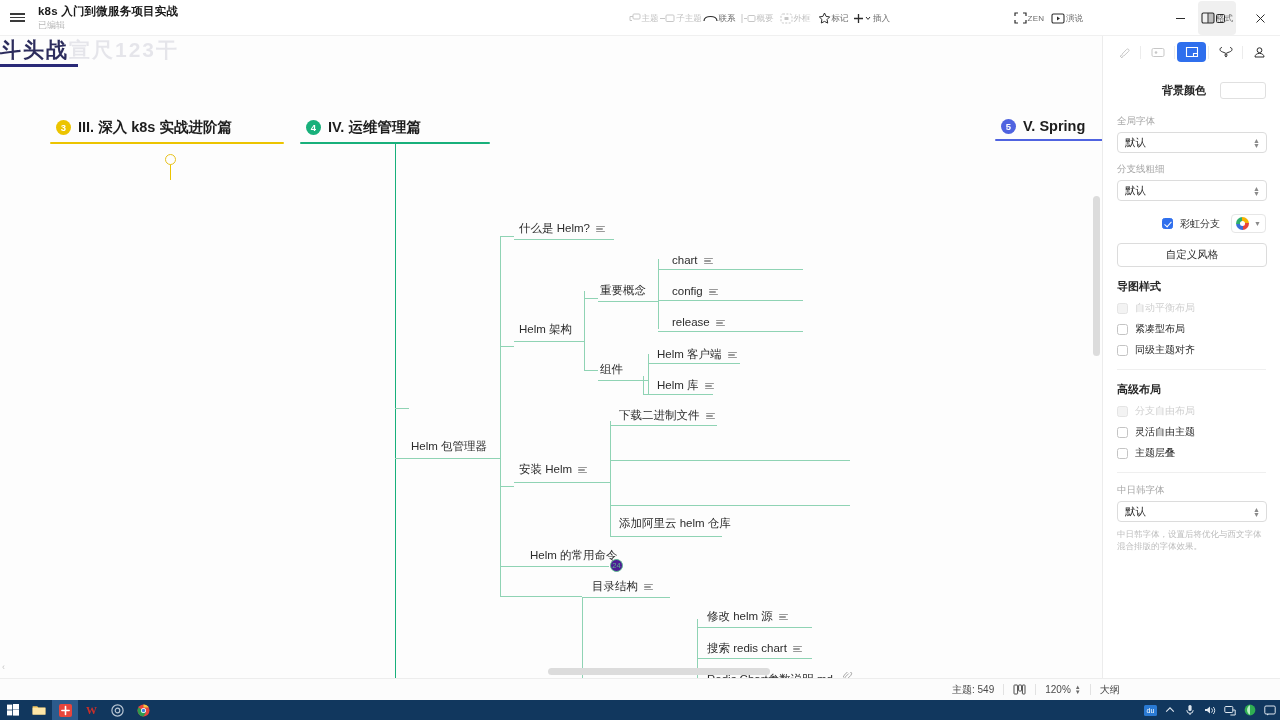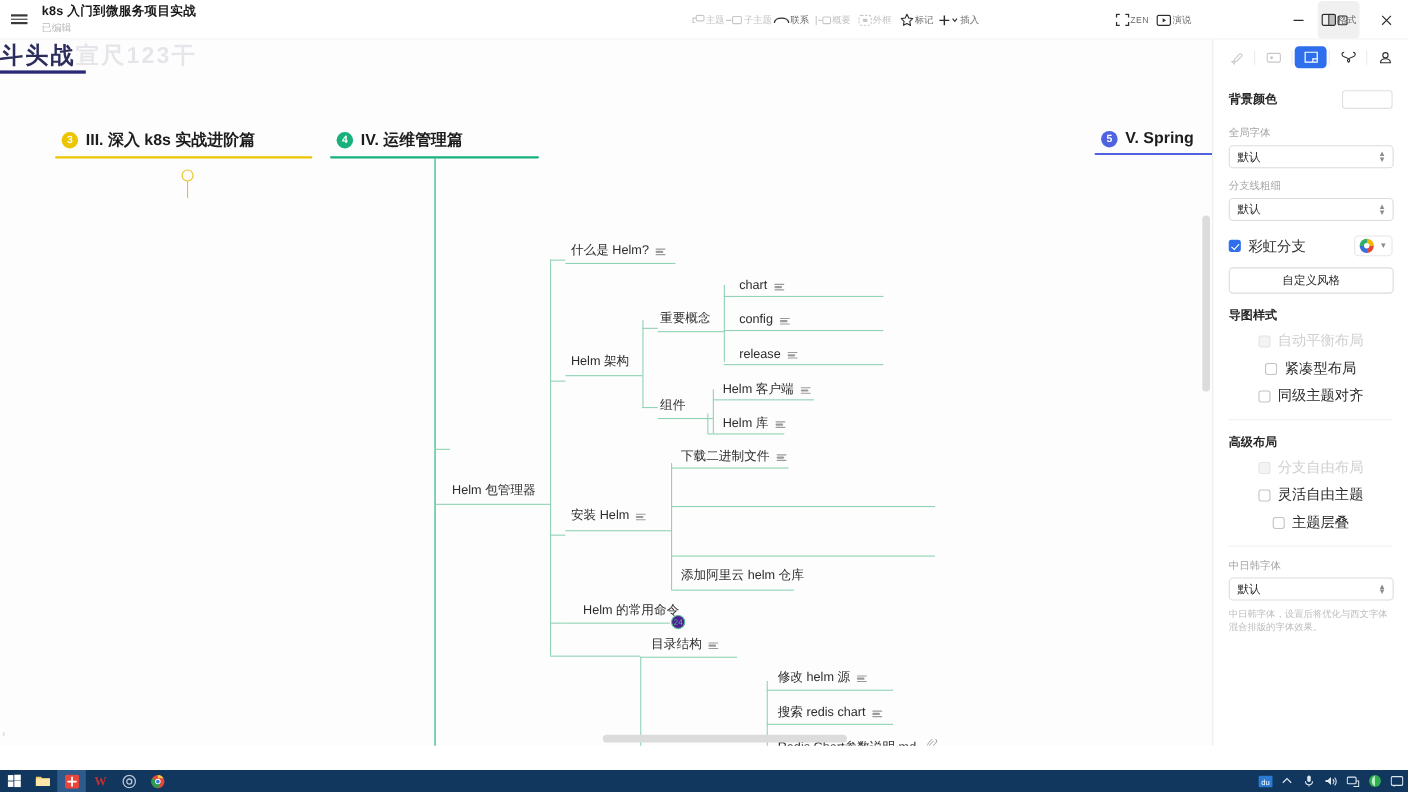--- a/index.html
+++ b/index.html
@@ -105,27 +105,27 @@
   .ptab.active { background:#2f6fed; }
   .ptab.disabled { opacity:.32; }
   .psep { width:1px; height:13px; background:#ececec; }
 
   .prow { padding:0 14px; }
   .plabel { font-size:11px; color:#262626; font-weight:700; margin:12px 0 7px; }
   .psmall { font-size:9.5px; color:#a6a6a6; margin-bottom:4px; }
   .color-swatch {
     width:46px; height:17px; border:1px solid #e0e0e0; border-radius:3px; background:#fff;
   }
-  .flexrow { display:flex; align-items:center; justify-content:space-between; }
+  .flexrow { display:flex; align-items:center; justify-content:space-between;margin-left:45px; }
   .select {
     position:relative; width:150px; height:21px; border:1px solid #dcdcdc; border-radius:4px;
     display:flex; align-items:center; padding:0 7px; font-size:10.5px; color:#2b2b2b; background:#fff; cursor:pointer;
   }
   .select .car { position:absolute; right:6px; top:50%; transform:translateY(-50%); display:flex; flex-direction:column; line-height:5px; font-size:7px; color:#8a8a8a; }
-  .cbrow { display:flex; align-items:center; gap:7px; margin:7px 0; font-size:13px; color:#2b2b2b;justify-content:center; }
+  .cbrow { display:flex; align-items:center; gap:7px; margin:7px 0; font-size:10px; color:#2b2b2b; }
   .cbrow.dis { color:#cfcfcf; }
   .cb { width:11px; height:11px; border:1px solid #c4c4c4; border-radius:2.5px; background:#fff; flex:none; }
   .cb.checked { background:#2f6fed; border-color:#2f6fed; position:relative; }
   .cb.checked:after {
     content:""; position:absolute; left:3.3px; top:1px; width:3px; height:6px;
     border:solid #fff; border-width:0 1.6px 1.6px 0; transform:rotate(42deg);
   }
   .cb.dis { background:#f3f3f3; border-color:#e4e4e4; }
   .rainbow {
     width:13px; height:13px; border-radius:50%;
@@ -624,20 +624,43 @@
         <span>默认</span>
         <span class="car">
             <span>▲</span>
             <span>▼</span>
           </span>
       </div>
     </div>
     <div class="hint">中日韩字体，设置后将优化与西文字体混合排版的字体效果。</div>
   </div>
 
+  <div class="status">
+    <div style="margin-left:952px; display:flex; align-items:center;">
+      <div class="st-item">主题: 549</div>
+      <div class="st-sep"></div>
+      <div class="st-item">
+        <svg width="13" height="11" viewBox="0 0 13 11">
+            <rect x="1" y="1" width="3.6" height="9" rx=".6" fill="none" stroke="#4a4a4a" stroke-width="1"></rect>
+            <rect x="5.6" y="1" width="3" height="6" rx=".6" fill="none" stroke="#4a4a4a" stroke-width="1"></rect>
+            <rect x="9.4" y="1" width="2.6" height="9" rx=".6" fill="none" stroke="#4a4a4a" stroke-width="1"></rect>
+          </svg>
+      </div>
+      <div class="st-sep"></div>
+      <div class="st-item">
+        <span>120%</span>
+        <span style="display:flex; flex-direction:column; line-height:5px; font-size:6px; color:#6a6a6a;">
+            <span>▲</span>
+            <span>▼</span>
+          </span>
+      </div>
+      <div class="st-sep"></div>
+      <div class="st-item">大纲</div>
+    </div>
+  </div>
 
   <div class="taskbar">
     <div class="tk">
       <svg width="12" height="12" viewBox="0 0 12 12">
           <rect x="0" y="0.6" width="5.2" height="5" fill="#fff"></rect>
           <rect x="6" y="0" width="6" height="5.6" fill="#fff"></rect>
           <rect x="0" y="6.4" width="5.2" height="5" fill="#fff"></rect>
           <rect x="6" y="6" width="6" height="5.6" fill="#fff"></rect>
         </svg>
     </div>

